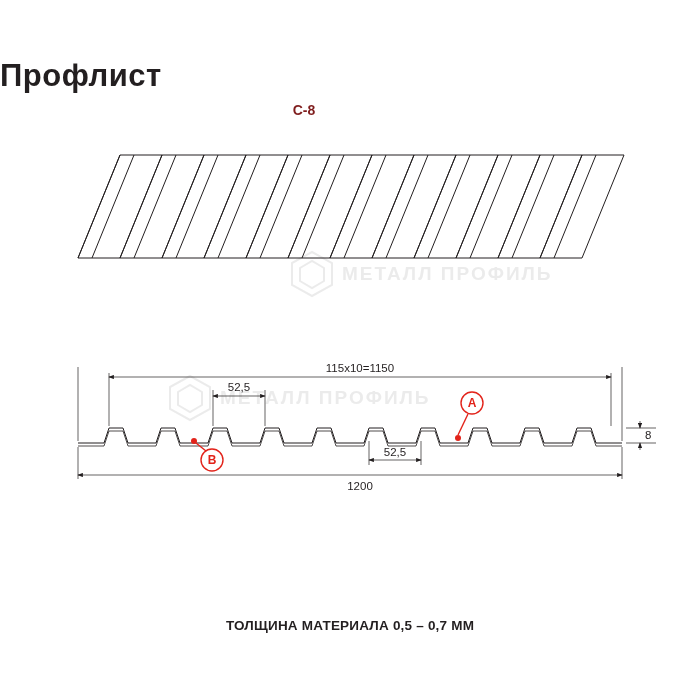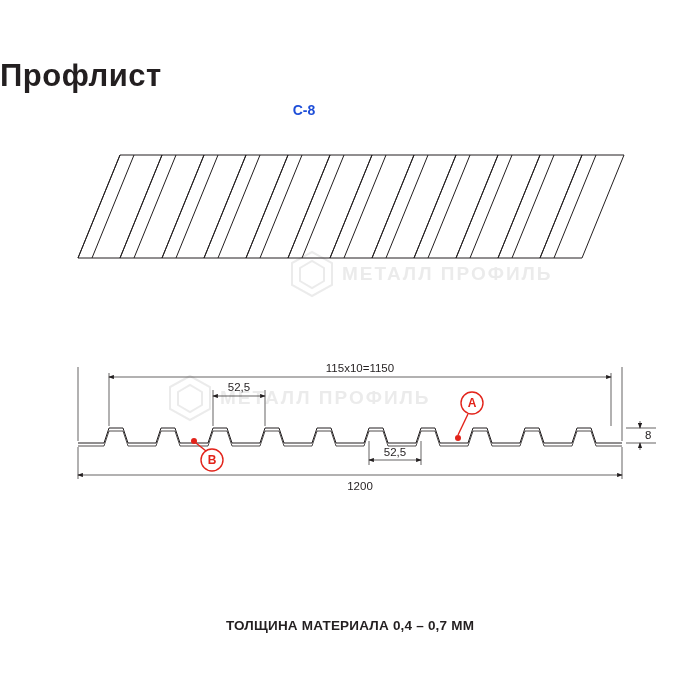--- a/index.html
+++ b/index.html
@@ -32,21 +32,21 @@
     color: #231f20;
   }
   .subtitle {
     position: absolute;
     top: 102px;
     left: 0;
     width: 608px;
     text-align: center;
     font-size: 14px;
     font-weight: bold;
-    color: #1d4ed8;
+    color: #7f1d1d;
   }
   .footer-note {
     position: absolute;
     top: 618px;
     left: 0;
     width: 700px;
     text-align: center;
     font-size: 13.5px;
     font-weight: bold;
     letter-spacing: 0.2px;
@@ -250,15 +250,15 @@
       <g>
         <circle class="callout" cx="152" cy="105" r="11"></circle>
         <text class="callout-txt" x="152" y="109" text-anchor="middle">B</text>
         <path class="callout" d="M146,96 L136,88"></path>
         <circle cx="134" cy="86" r="3" fill="#e2231a" stroke="none"></circle>
       </g>
 
     </svg>
   </div>
 
-  <div class="footer-note">ТОЛЩИНА МАТЕРИАЛА 0,4 – 0,7 ММ</div>
+  <div class="footer-note">ТОЛЩИНА МАТЕРИАЛА 0,5 – 0,7 ММ</div>
 
 </div>
 
 </body></html>

